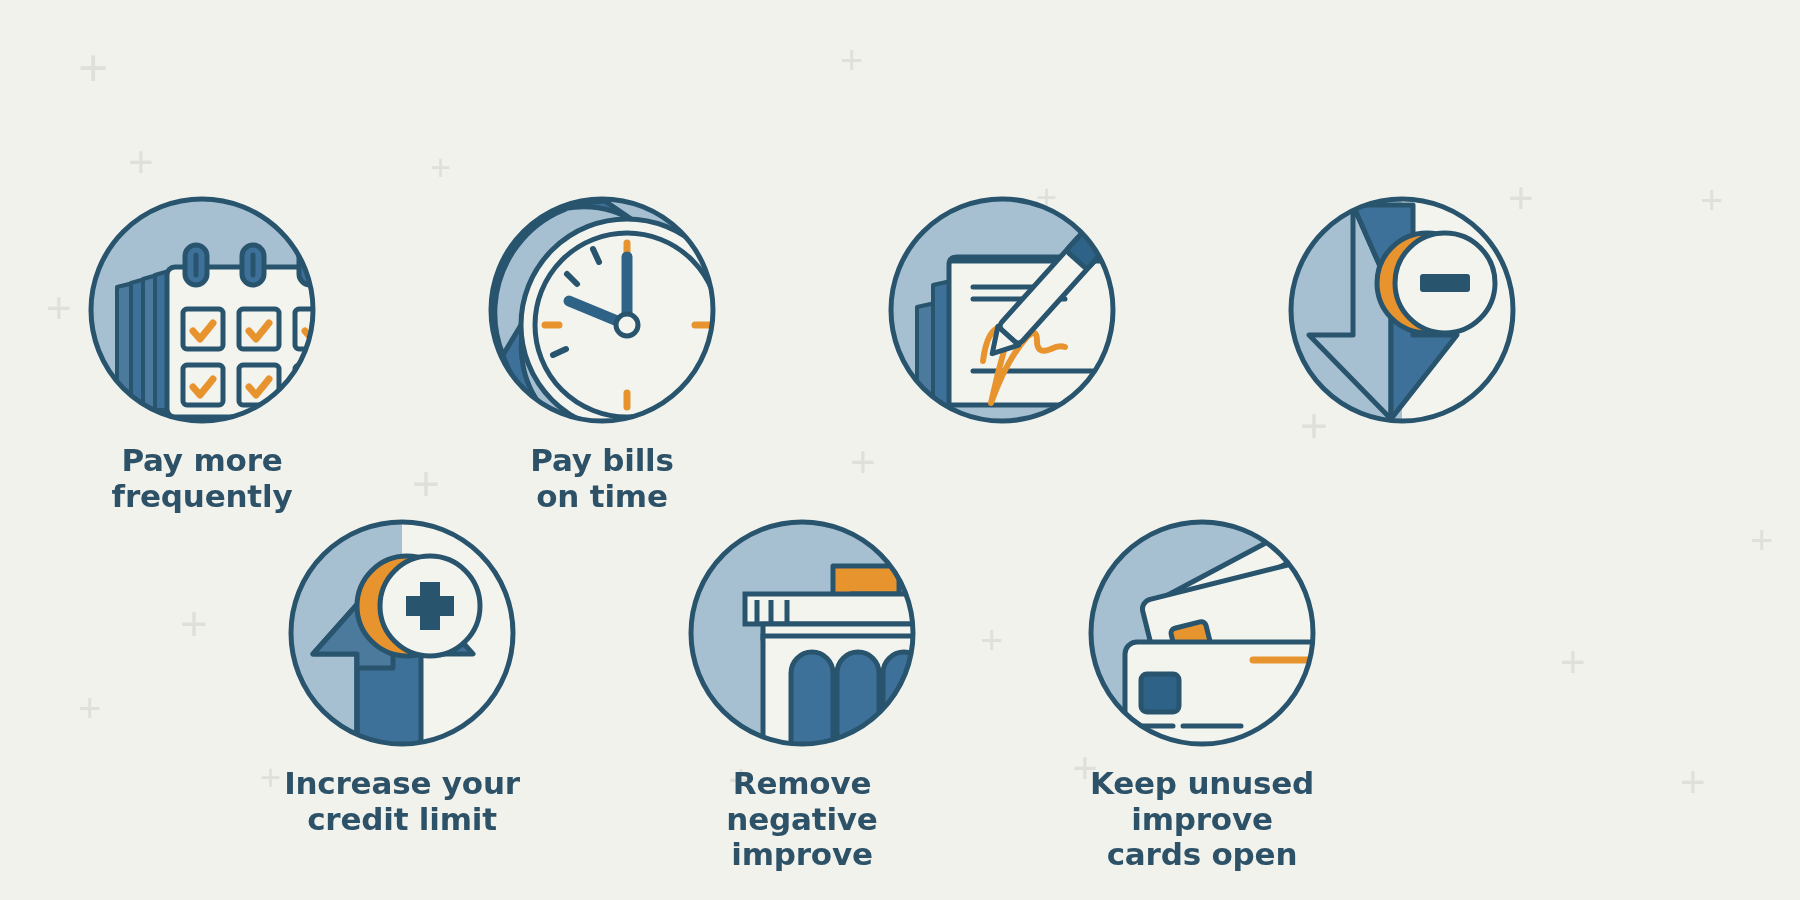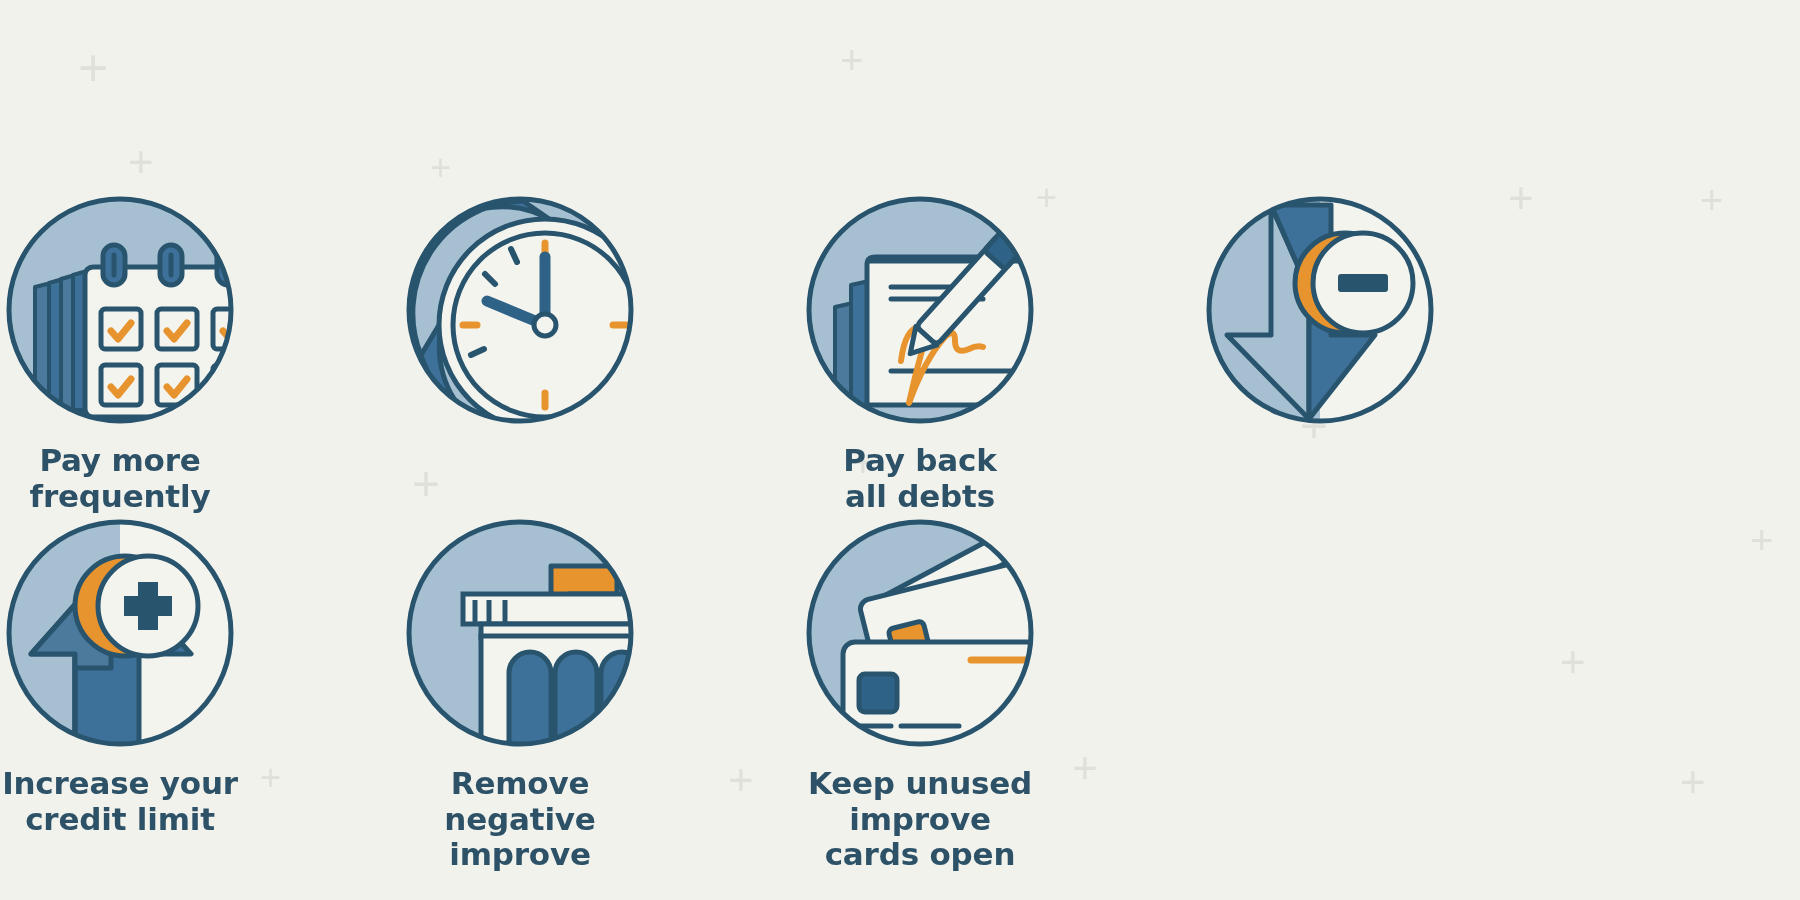--- a/index.html
+++ b/index.html
@@ -25,21 +25,21 @@
     font-size:74px;
     font-weight:bold;
     color:#2d5268;
     letter-spacing:-0.5px;
     white-space:nowrap;
     font-family:"DejaVu Sans", sans-serif;
   }
   .title .accent { color:#e8942e; }
 
   
-  .row { position:absolute; display:flex; width:1604px; }
+  .row { position:absolute; display:flex; justify-content:center; width:1604px; }
   .row-top { top:195px; gap:160px; }
   .row-bottom { top:518px; gap:160px; }
 
   .item { width:240px; display:flex; flex-direction:column; align-items:center; }
   .icon-circle {
     width:230px; height:230px; border-radius:50%;
     position:relative; overflow:hidden;
     flex:0 0 auto;
   }
   .icon-circle svg { display:block; width:230px; height:230px; }
@@ -160,20 +160,22 @@
             <line x1="66" y1="160" x2="79" y2="154" stroke="#28546e" stroke-width="6" stroke-linecap="round"></line>
             <line x1="106" y1="54" x2="112" y2="67" stroke="#28546e" stroke-width="6" stroke-linecap="round"></line>
 
             <line x1="140" y1="130" x2="140" y2="62" stroke="#2f6287" stroke-width="11" stroke-linecap="round"></line>
             <line x1="140" y1="130" x2="82" y2="106" stroke="#2f6287" stroke-width="11" stroke-linecap="round"></line>
             <circle cx="140" cy="130" r="11" fill="#f4f4ef" stroke="#28546e" stroke-width="5"></circle>
           </g>
           <circle cx="115" cy="115" r="111" fill="none" stroke="#28546e" stroke-width="5"></circle>
         </svg>
       </div>
+      <div class="label">Pay bills
+on time</div>
     </div>
 
     <div class="item">
       <div class="icon-circle">
         <svg viewBox="0 0 230 230" xmlns="http://www.w3.org/2000/svg">
           <defs>
               <clipPath id="cp3">
                 <circle cx="115" cy="115" r="112"></circle>
               </clipPath>
             </defs>
@@ -195,22 +197,20 @@
             <g transform="rotate(42 140 120)">
               <rect x="126" y="24" width="28" height="124" rx="6" fill="#f4f4ef" stroke="#28546e" stroke-width="5"></rect>
               <rect x="126" y="20" width="28" height="26" rx="4" fill="#2f6287" stroke="#28546e" stroke-width="5"></rect>
               <rect x="132" y="-2" width="16" height="24" rx="7" fill="#2f6287" stroke="#28546e" stroke-width="5"></rect>
               <path d="M126 148 L140 172 L154 148 Z" fill="#f4f4ef" stroke="#28546e" stroke-width="5" stroke-linejoin="round"></path>
             </g>
           </g>
           <circle cx="115" cy="115" r="111" fill="none" stroke="#28546e" stroke-width="5"></circle>
         </svg>
       </div>
-      <div class="label">Pay back
-all debts</div>
     </div>
 
     <div class="item">
       <div class="icon-circle">
         <svg viewBox="0 0 230 230" xmlns="http://www.w3.org/2000/svg">
           <defs>
               <clipPath id="cp4">
                 <circle cx="115" cy="115" r="112"></circle>
               </clipPath>
             </defs>

